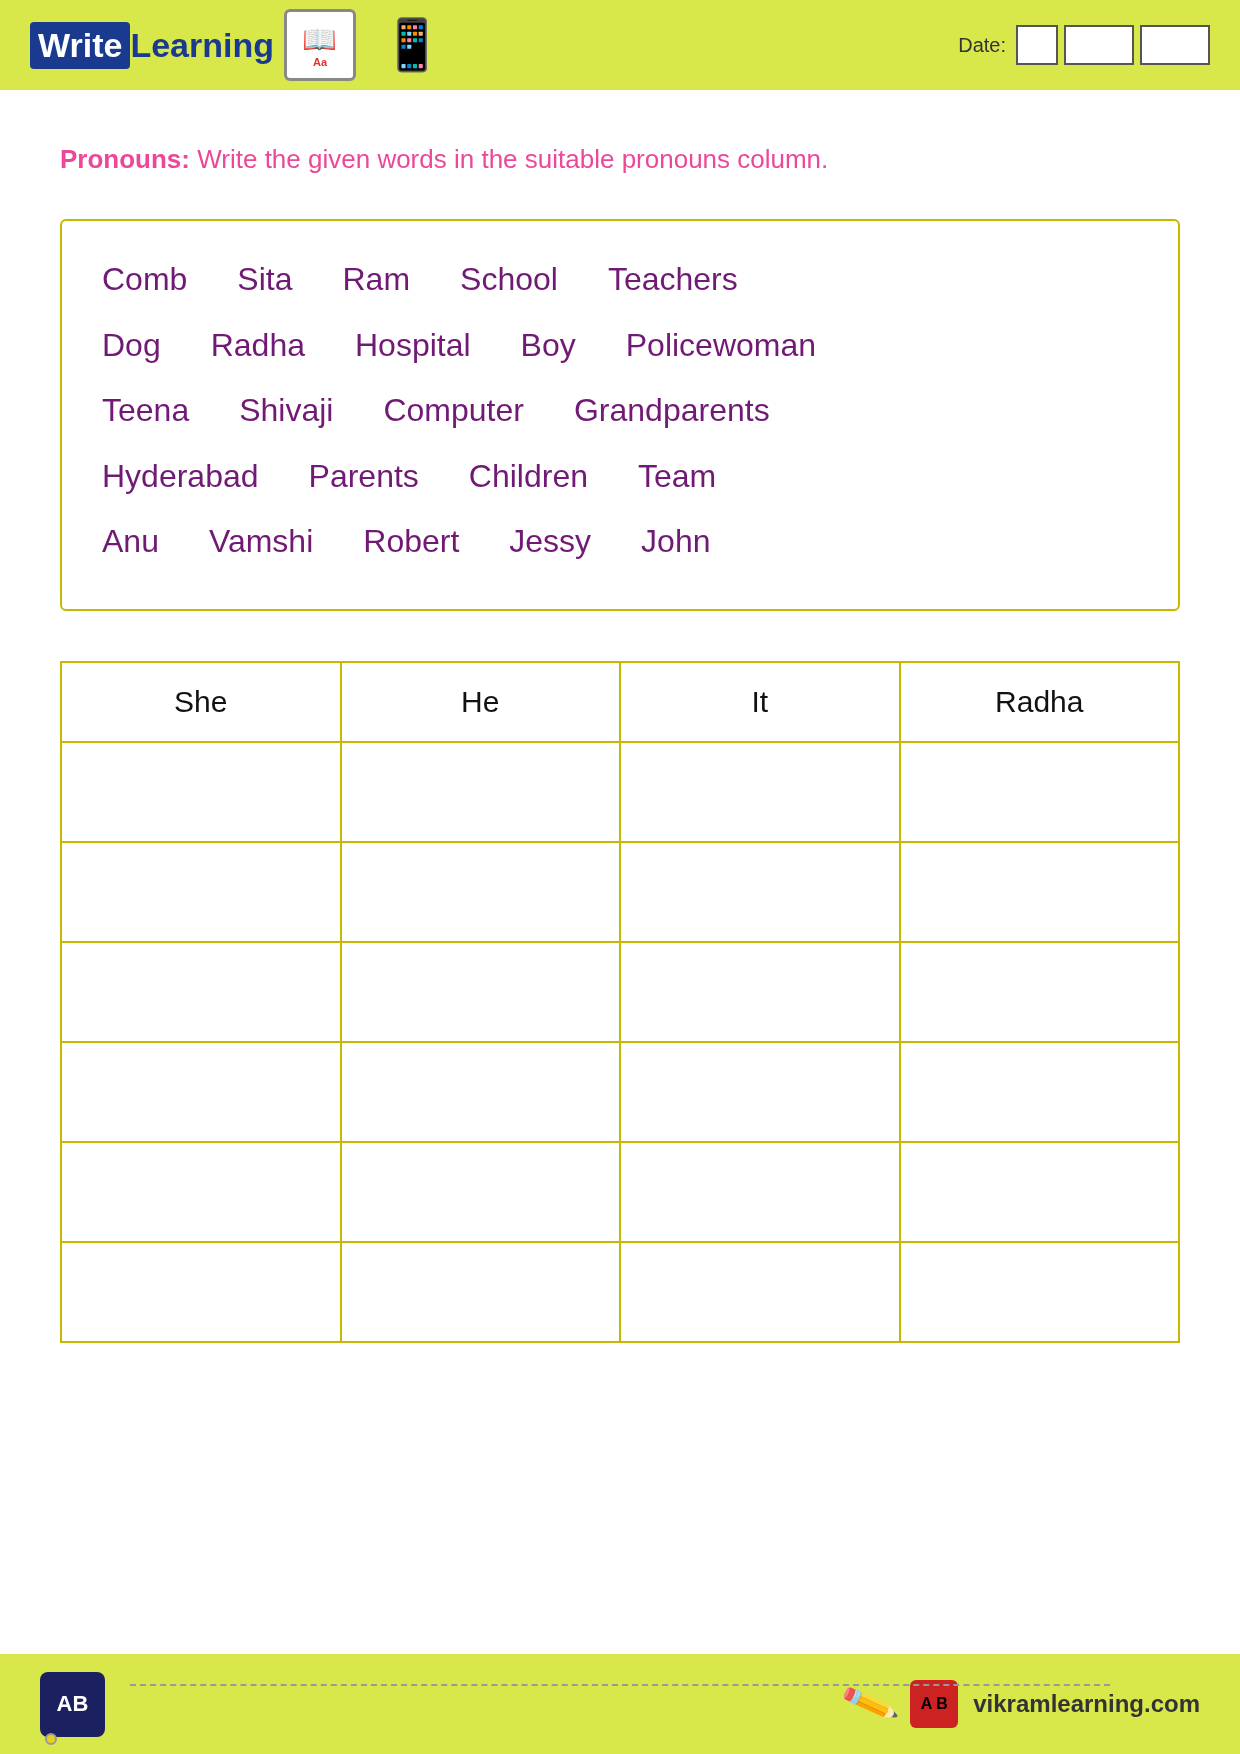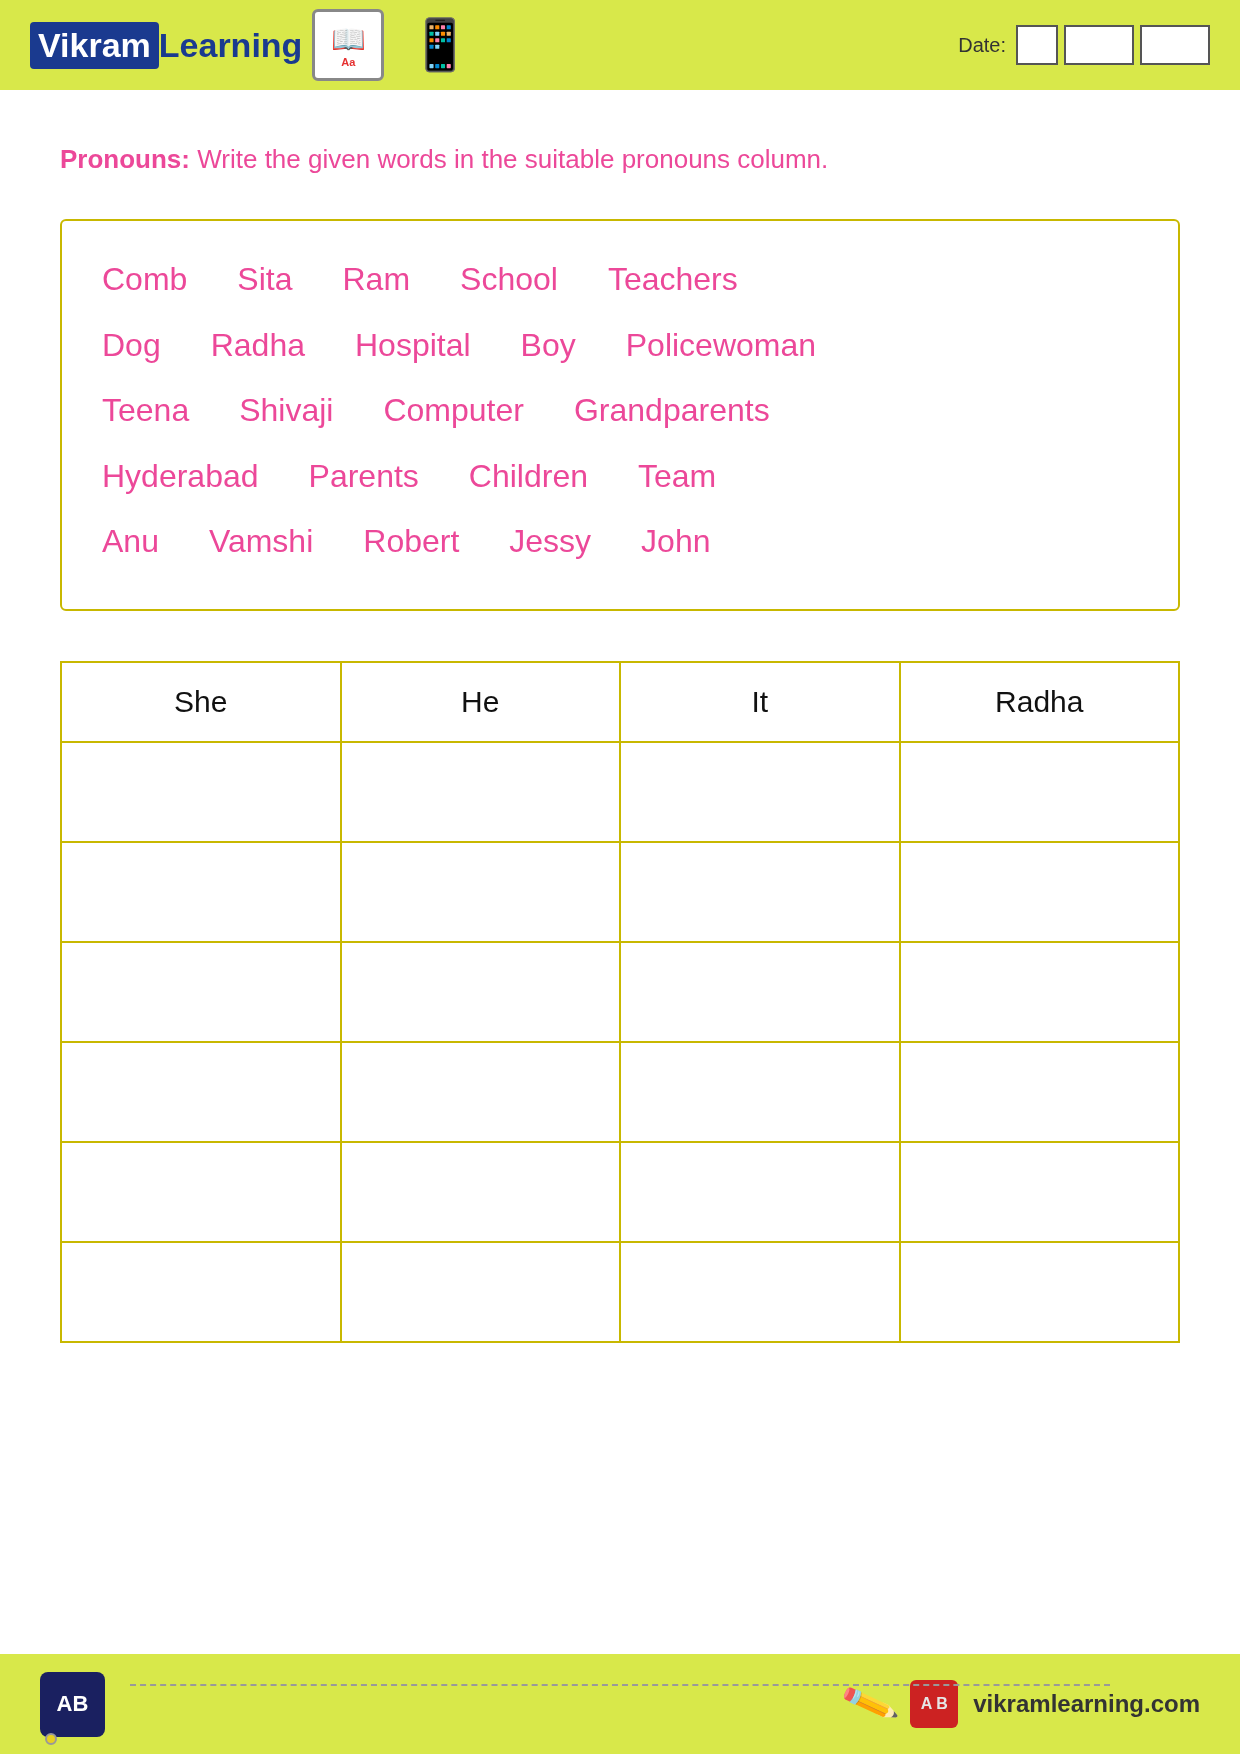--- a/index.html
+++ b/index.html
@@ -82,21 +82,21 @@
     }
     
     .word-box {
       border: 2.5px solid #c8b800;
       border-radius: 6px;
       padding: 30px 40px;
       margin-bottom: 50px;
     }
     .word-line {
       font-size: 32px;
-      color: #ec4899;
+      color: #701a75;
       line-height: 1.8;
       display: flex;
       flex-wrap: wrap;
       gap: 14px 50px;
       margin-bottom: 8px;
     }
     .word {
       font-size: 32px;
     }
     
@@ -174,21 +174,21 @@
       flex-direction: column;
     }
   </style>
 </head>
 <body>
 <div class="page">
 
   <div class="header">
     <div class="logo-area">
       <div style="font-size:34px;font-weight:bold;display:flex;align-items:center;">
-        <span class="logo-vikram">Vikram</span>
+        <span class="logo-vikram">Write</span>
         <span class="logo-learning">Learning</span>
       </div>
 
       <div class="book-svg-container">
         <div style="display:flex;flex-direction:column;align-items:center;">
           <div style="font-size:28px;">📖</div>
           <div style="font-size:11px;font-weight:bold;color:#e53030;">Aa</div>
         </div>
       </div>
 
@@ -301,20 +301,20 @@
     <div class="footer-left">
       <div class="footer-ab-icon">
         <span style="position:relative;z-index:1;">AB</span>
         <div style="position:absolute;bottom:-8px;left:5px;width:12px;height:12px;background:#e8d020;border-radius:50%;border:2px solid #999;"></div>
       </div>
     </div>
 
     <div style="position:absolute;top:30px;left:130px;right:130px;border-top:2px dashed #999;"></div>
     <div class="footer-right">
       <div style="font-size:40px;transform:rotate(-20deg);">✏️</div>
-      <div style="background:#cc2222;width:48px;height:48px;border-radius:6px;display:flex;align-items:center;justify-content:center;font-size:16px;font-weight:bold;color:#e5e5e5;">
+      <div style="background:#cc2222;width:48px;height:48px;border-radius:6px;display:flex;align-items:center;justify-content:center;font-size:16px;font-weight:bold;color:#000000;">
         <span>A B</span>
       </div>
       <span class="footer-url">vikramlearning.com</span>
     </div>
   </div>
 
 </div>
 
 </body></html>

